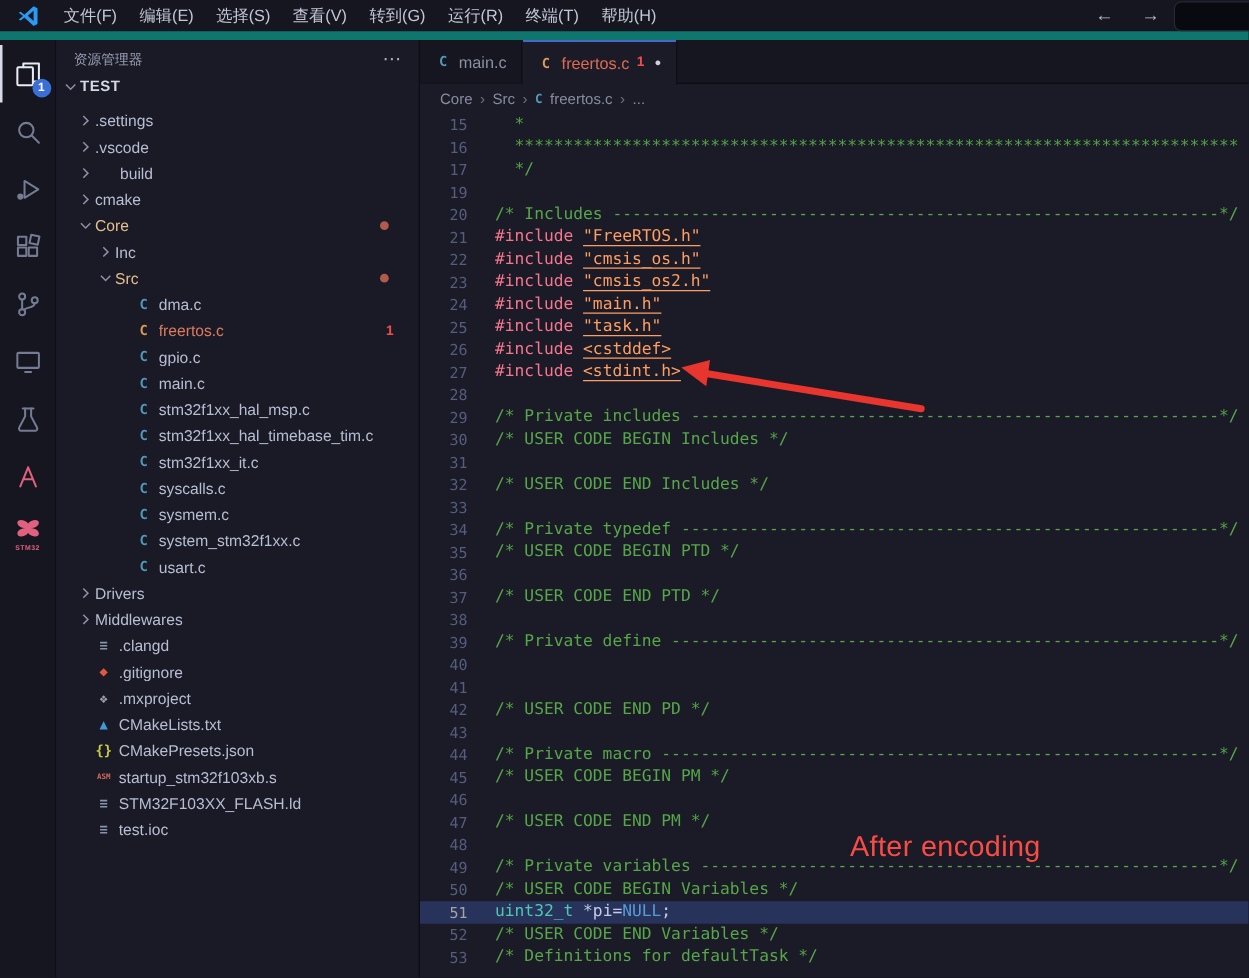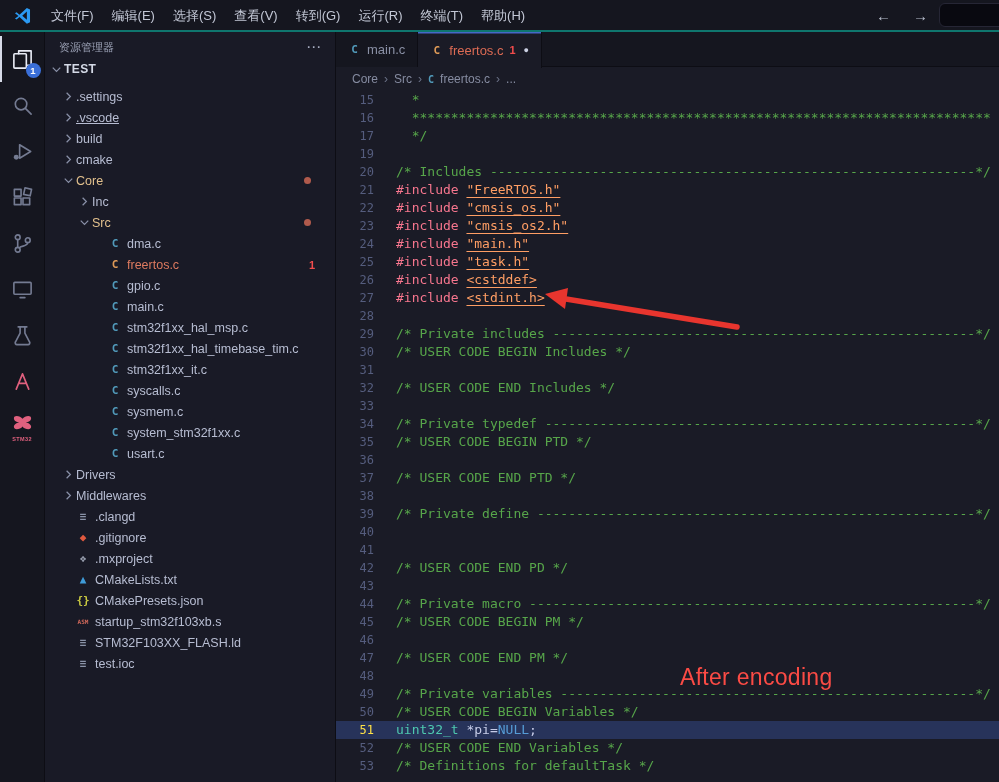--- a/index.html
+++ b/index.html
@@ -2,21 +2,21 @@
 <html><head>
 <meta charset="utf-8">
 <style>
   *{box-sizing:border-box;margin:0;padding:0}
   html,body{width:999px;height:782px;overflow:hidden;background:#1a1b26;
     font-family:"Liberation Sans","DejaVu Sans",sans-serif}
   #app{position:relative;width:999px;height:782px;background:#1a1b26}
 
   
   .titlebar{position:absolute;left:0;top:0;right:0;height:32px;background:#15161f;
-    display:flex;align-items:center;border-bottom:2px solid #0f766e;z-index:10}
+    display:flex;align-items:center;border-bottom:7px solid #0f766e;z-index:10}
   .logo{width:19px;height:19px;margin:0 10px 0 13px;flex:0 0 auto}
   .menu-item{padding:0 9px;font-size:13px;color:#c3c8d6;line-height:31px;cursor:default}
   .tb-spacer{flex:1}
   .nav-arrow{color:#b9bfce;font-size:15px;padding:0 11px;line-height:31px}
   .command-center{width:70px;height:24px;background:#090910;border:1px solid #262635;
     border-radius:6px;margin-right:-10px;flex:0 0 auto}
 
   
   .activity{position:absolute;left:0;top:32px;bottom:0;width:45px;background:#15161f;
     border-right:1px solid #0d0d14;display:flex;flex-direction:column;align-items:center;padding-top:4px}
@@ -64,21 +64,21 @@
     padding-left:16px;font-size:12px;color:#868ca1;gap:6px}
   .bc-item{cursor:pointer}
   .bc-sep{color:#6b7186}
   .bc-icon{font-size:10px;font-weight:bold;color:#519aba;font-family:"DejaVu Sans Mono",monospace}
 
   .code{position:absolute;left:0;top:59px;right:0;bottom:0;overflow:hidden;
     font-family:"DejaVu Sans Mono",monospace;font-size:13px}
   .cline{display:flex;height:18px;line-height:18px;white-space:pre}
   .cline.cur{background:#27335a}
   .gut{flex:0 0 44px;text-align:right;padding-right:6px;color:#555d7e;font-size:12px}
-  .cur .gut{color:#fde047}
+  .cur .gut{color:#a3a3a3}
   .ctext{padding-left:16px}
   .tok-comment{color:#57a64a}
   .tok-preproc{color:#f7768e}
   .tok-string{color:#ff9e64;text-decoration:underline;text-underline-offset:3px}
   .tok-type{color:#4ec9b0}
   .tok-const{color:#569cd6}
   .tok-plain{color:#c6cce8}
 
   
   .arrow-overlay{position:absolute;left:0;top:0;width:999px;height:782px;pointer-events:none;z-index:60}
@@ -186,29 +186,29 @@
     </div>
     <div>
         <div class="tree-row" style="padding-left: 16px;">
           <span class="chev">
             <svg viewBox="0 0 16 16">
               <path d="M6 4l4 4-4 4" fill="none" stroke="currentColor" stroke-width="1.3"></path>
             </svg>
           </span>
           <span class="tree-label">.settings</span>
         </div>
-        <div class="tree-row" style="padding-left: 16px; text-decoration: underline;">
+        <div class="tree-row" style="padding-left: 16px;">
           <span class="chev">
             <svg viewBox="0 0 16 16">
               <path d="M6 4l4 4-4 4" fill="none" stroke="currentColor" stroke-width="1.3"></path>
             </svg>
           </span>
           <span class="tree-label">.vscode</span>
         </div>
-        <div class="tree-row" style="padding-left: 16px;">
+        <div class="tree-row" style="padding-left: 16px; gap: 20px;">
           <span class="chev">
             <svg viewBox="0 0 16 16">
               <path d="M6 4l4 4-4 4" fill="none" stroke="currentColor" stroke-width="1.3"></path>
             </svg>
           </span>
           <span class="tree-label">build</span>
         </div>
         <div class="tree-row" style="padding-left: 16px;">
           <span class="chev">
             <svg viewBox="0 0 16 16">

